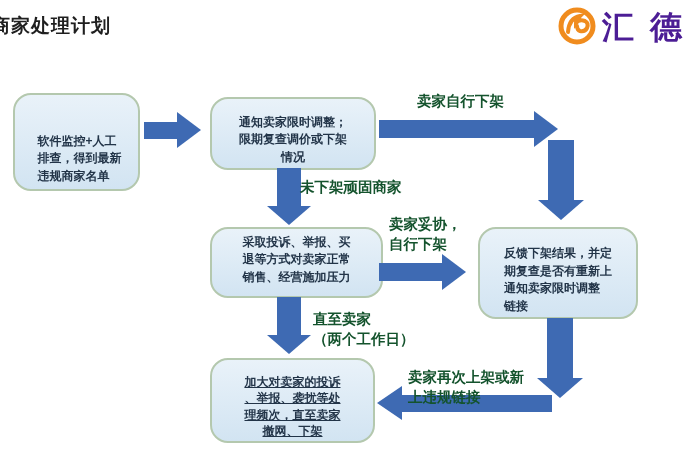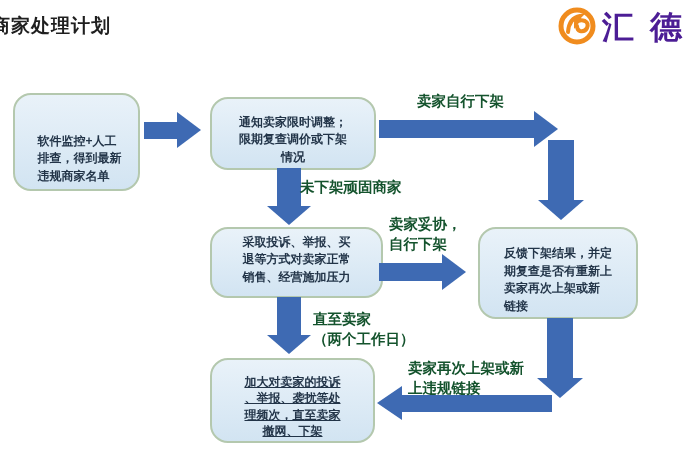--- a/index.html
+++ b/index.html
@@ -103,21 +103,21 @@
   <div class="arr-row" style="left:379px;top:254px;">
     <div class="shaft" style="width:63px;height:18px;"></div>
       <div class="head-right"></div>
   </div>
   <div class="flabel" style="left:389px;top:214px;">卖家妥协，
 自行下架</div>
 
   <div class="fbox ta-l" style="left:478px;top:227px;width:160px;height:92px;padding:2px 10px;">
     <span class="box-text">反馈下架结果，并定
 期复查是否有重新上
-卖家再次上架或新
+通知卖家限时调整
 链接</span>
   </div>
 
   <div class="arr-col" style="left:267px;top:297px;">
     <div class="shaft" style="width:24px;height:38px;"></div>
       <div class="head-down"></div>
   </div>
   <div class="flabel" style="left:313px;top:309px;">直至卖家
 （两个工作日）</div>
 
@@ -130,16 +130,16 @@
     <span class="box-text">加大对卖家的投诉
 、举报、袭扰等处
 理频次，直至卖家
 撤网、下架</span>
   </div>
 
   <div class="arr-row" style="left:377px;top:386px;">
     <div class="head-left"></div>
       <div class="shaft" style="width:150px;height:17px;"></div>
   </div>
-  <div class="flabel" style="left:408px;top:358px;">卖家再次上架或新
+  <div class="flabel" style="left:408px;top:367px;">卖家再次上架或新
 上违规链接</div>
 
 </div>
 
 </body></html>

